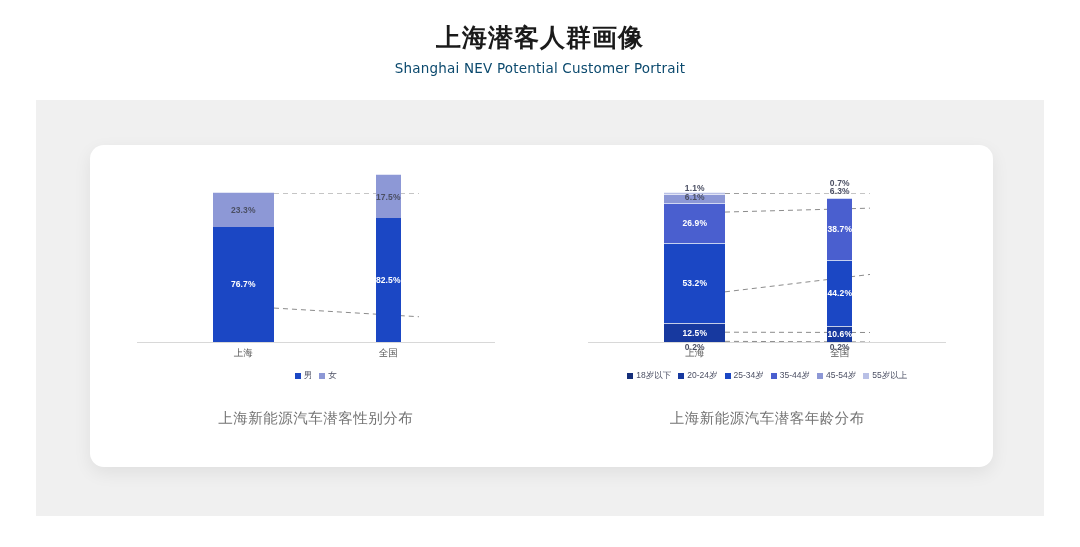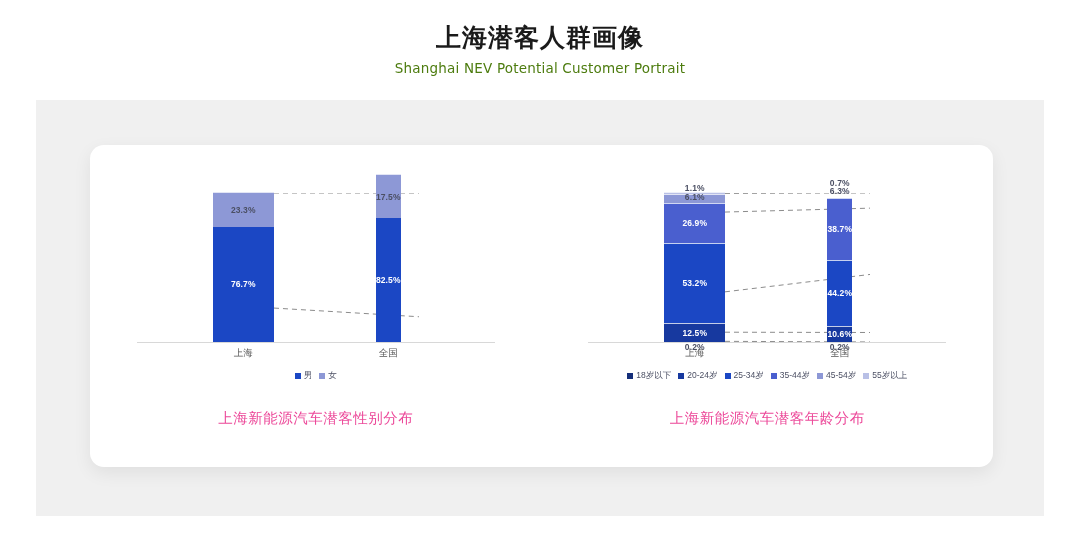--- a/index.html
+++ b/index.html
@@ -17,21 +17,21 @@
   }
   .main-title{
     font-size:25px;
     font-weight:bold;
     color:#1a1a1a;
     letter-spacing:1px;
     line-height:1.25;
   }
   .sub-title{
     font-size:13.5px;
-    color:#4d7c0f;
+    color:#0c4a6e;
     margin-top:7px;
     letter-spacing:.2px;
     font-family:"DejaVu Sans","Liberation Sans",sans-serif;
   }
 
   .outer-panel{
     position:absolute;
     left:36px;top:100px;
     width:1008px;height:416px;
     background:#f0f0f0;
@@ -152,21 +152,21 @@
     color:#4b4f63;
     white-space:nowrap;
   }
   .legend-swatch{
     width:6px;height:6px;
     display:inline-block;
   }
   .caption{
     margin-top:26px;
     font-size:14.5px;
-    color:#ec4899;
+    color:#737373;
     letter-spacing:.5px;
   }
 </style>
 </head>
 <body>
 
 <div class="page-header">
   <div class="main-title">上海潜客人群画像</div>
   <div class="sub-title">Shanghai NEV Potential Customer Portrait</div>
 </div>

